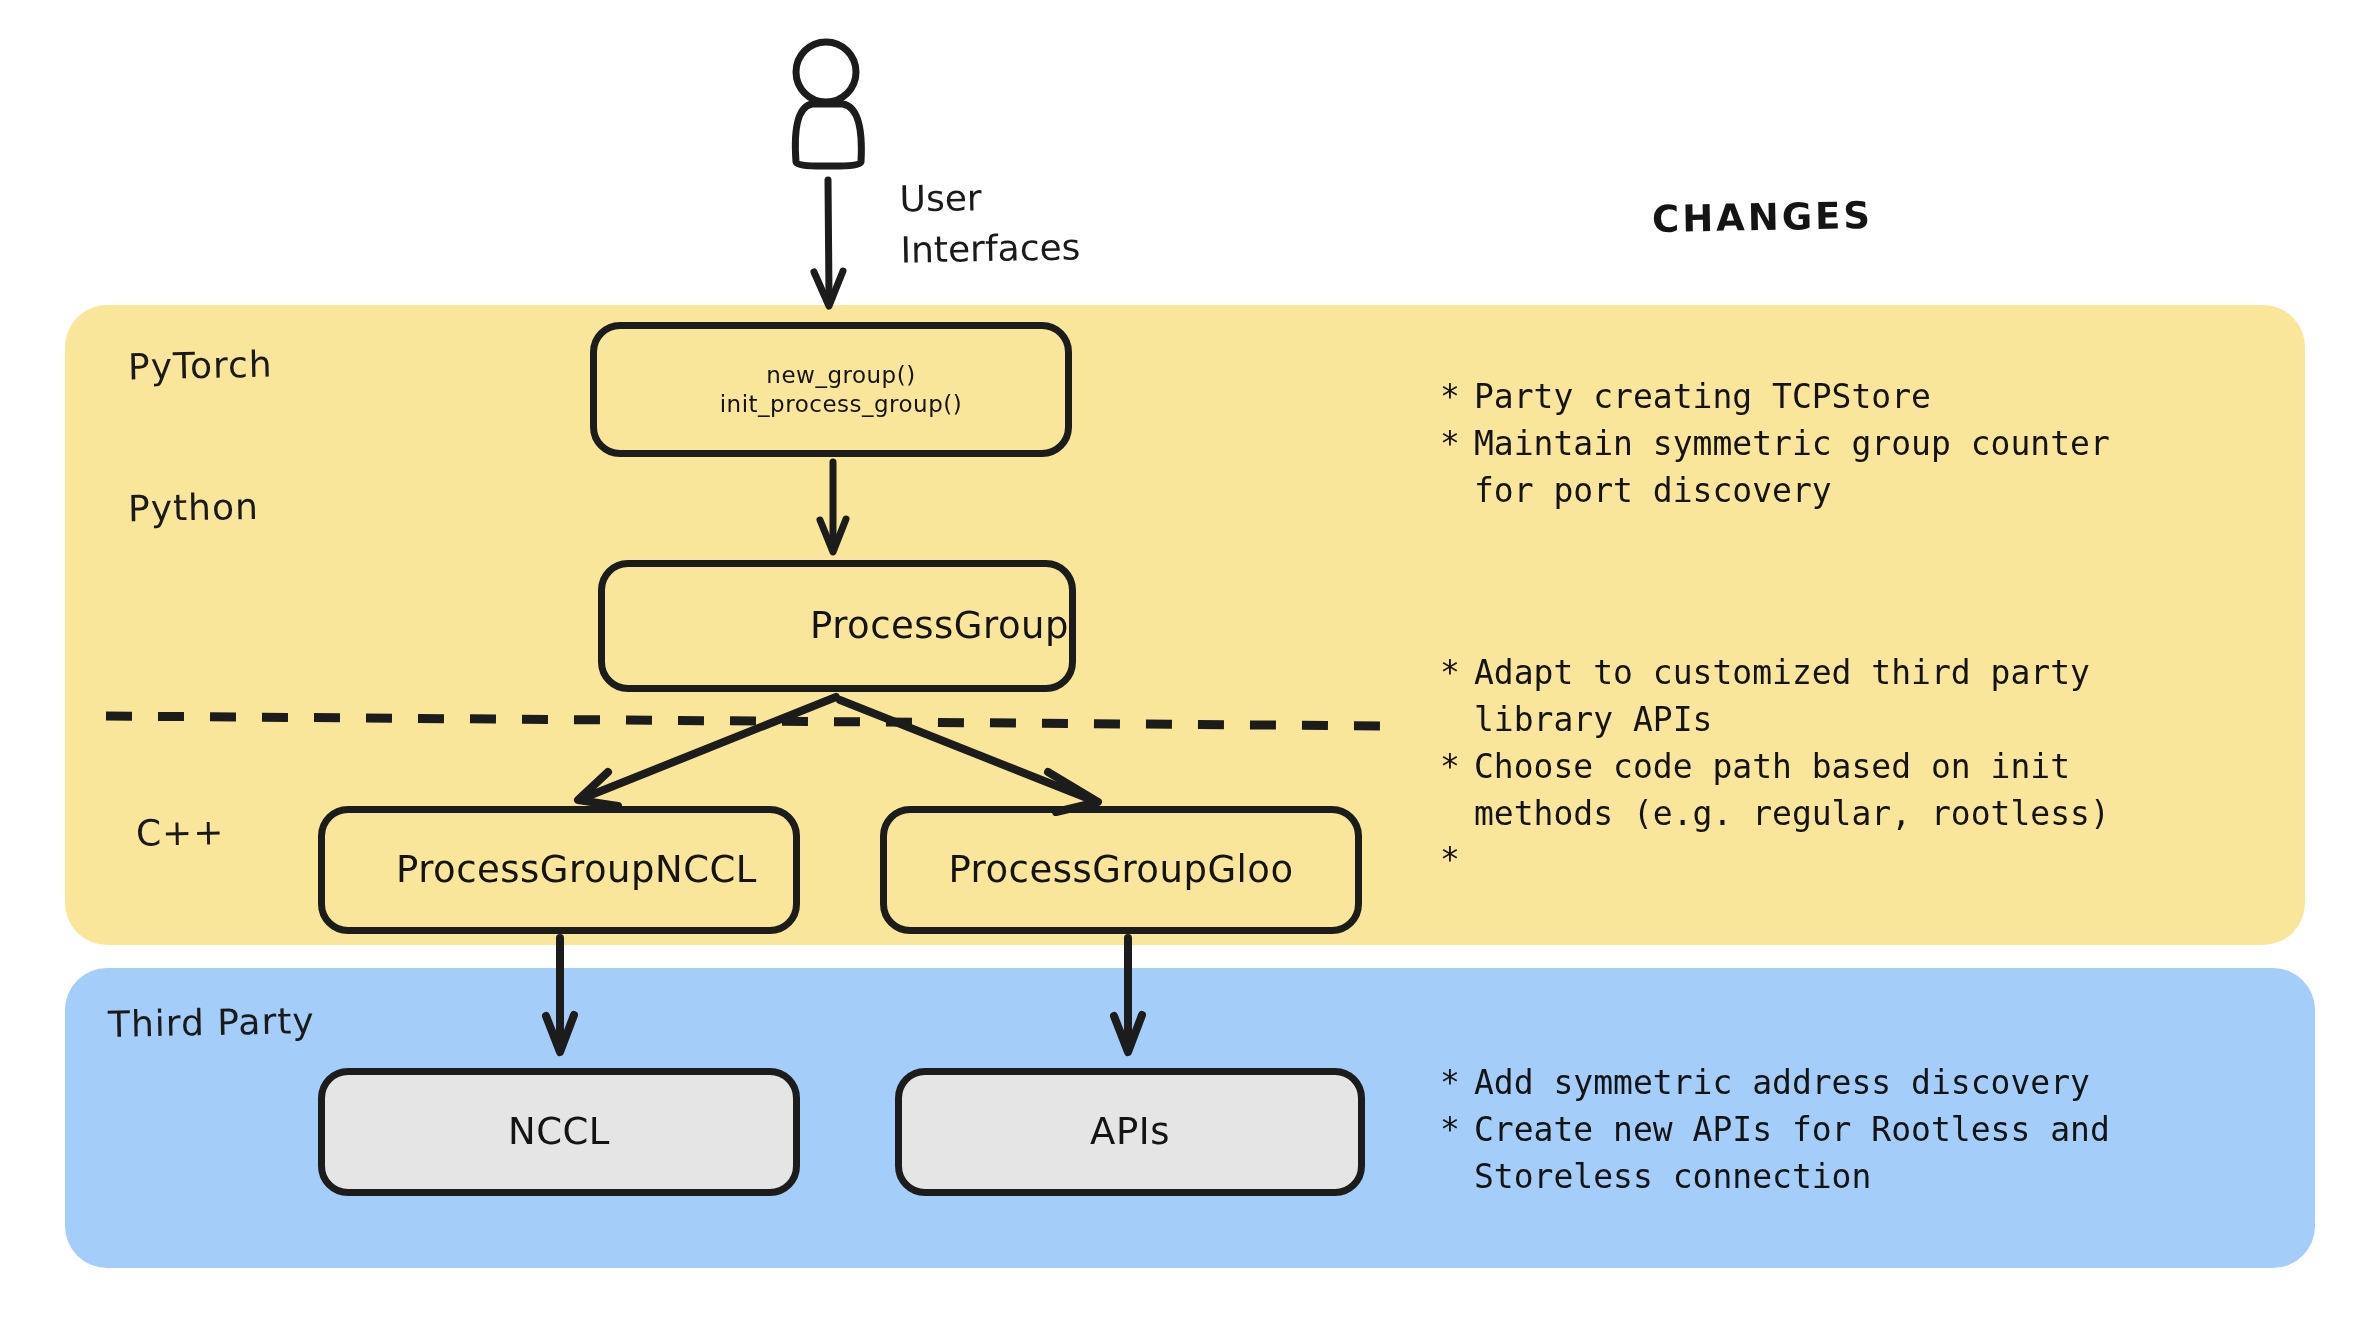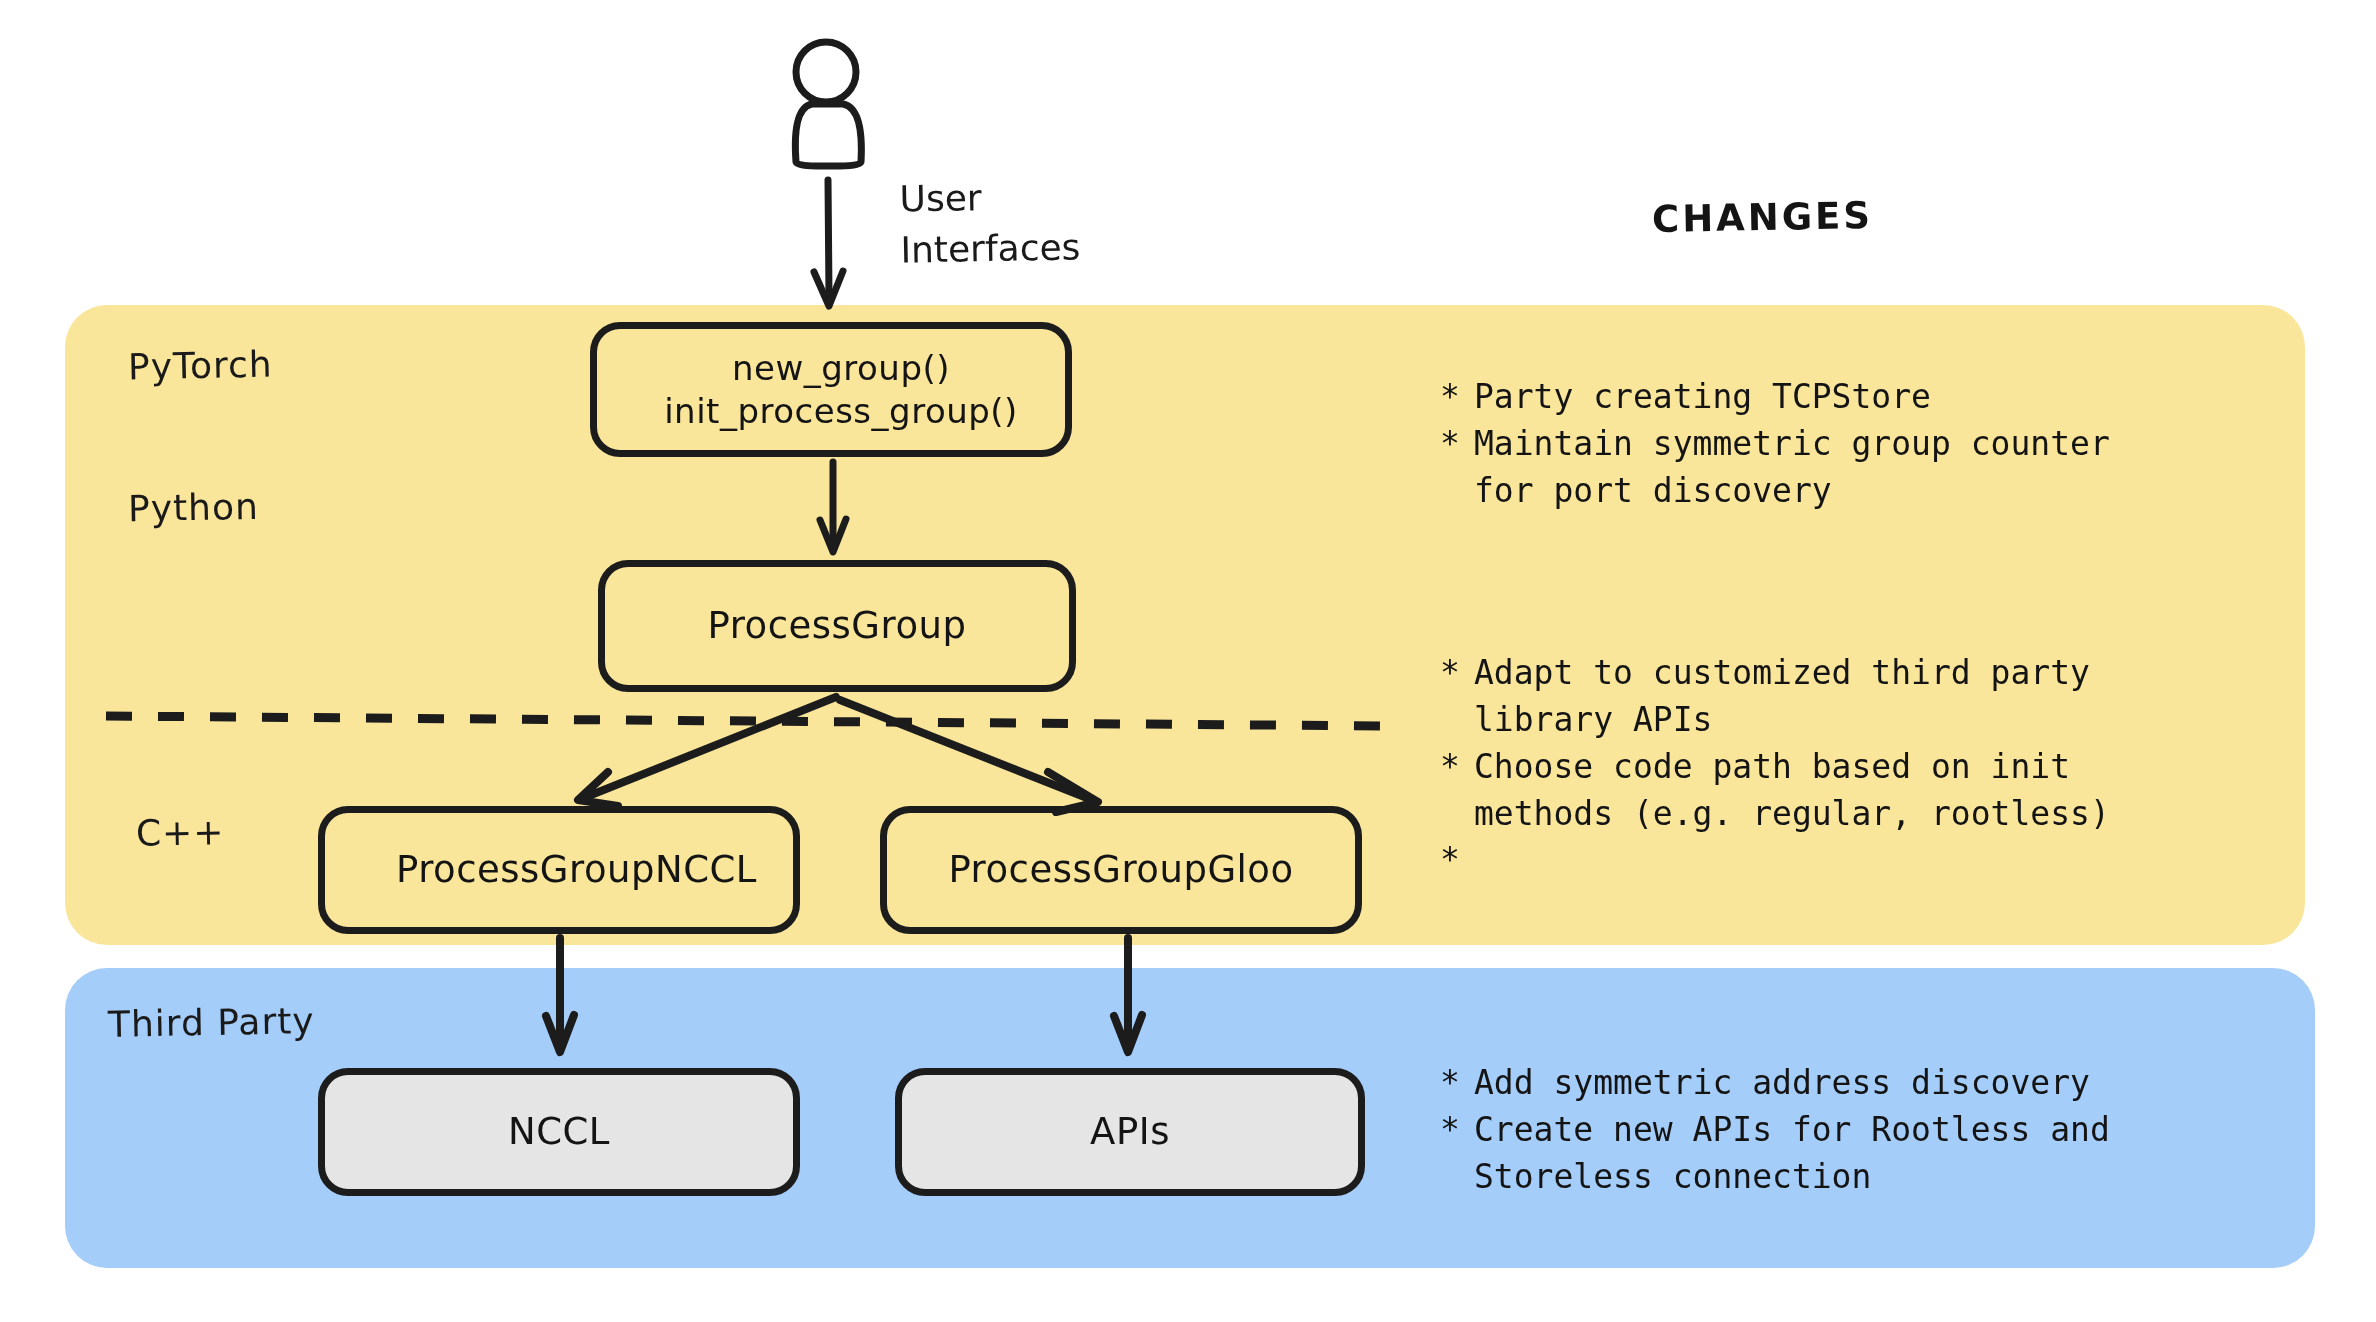--- a/index.html
+++ b/index.html
@@ -21,22 +21,22 @@
   #label-thirdparty{left:108px;top:1002px;transform:rotate(-1.1deg);}
 
   .node{position:absolute;box-sizing:border-box;border:7px solid #1c1c1c;
       border-radius:30px;display:flex;align-items:center;justify-content:center;
       text-align:center;color:#141414;line-height:1.25;}
   .node.yellow{background:#fae69b;}
   .node.blue{background:#e5e5e5;}
   .node span{display:block;font-size:37px;letter-spacing:0.5px;}
 
   #node-newgroup{left:590px;top:322px;width:482px;height:135px;}
-  #node-newgroup span{font-size:34px;margin-left:20px;}
-  #node-processgroup{left:598px;top:560px;width:478px;height:132px;}
+  #node-newgroup span{font-size:23px;margin-left:20px;}
+  #node-processgroup{left:598px;top:560px;width:478px;height:132px;justify-content:flex-end;}
   #node-pgnccl{left:318px;top:806px;width:482px;height:128px;padding-left:35px;}
   #node-pggloo{left:880px;top:806px;width:482px;height:128px;justify-content:center;}
   #node-nccl{left:318px;top:1068px;width:482px;height:128px;}
   #node-gloo{left:895px;top:1068px;width:470px;height:128px;}
 
   #ui-caption{position:absolute;left:900px;top:172px;font-size:36px;color:#1a1a1a;
       line-height:1.42;white-space:nowrap;transform:rotate(-1deg);}
   #changes-title{position:absolute;left:1652px;top:196px;font-size:37px;
       font-weight:bold;color:#141414;letter-spacing:3px;transform:rotate(-1deg);}
 

